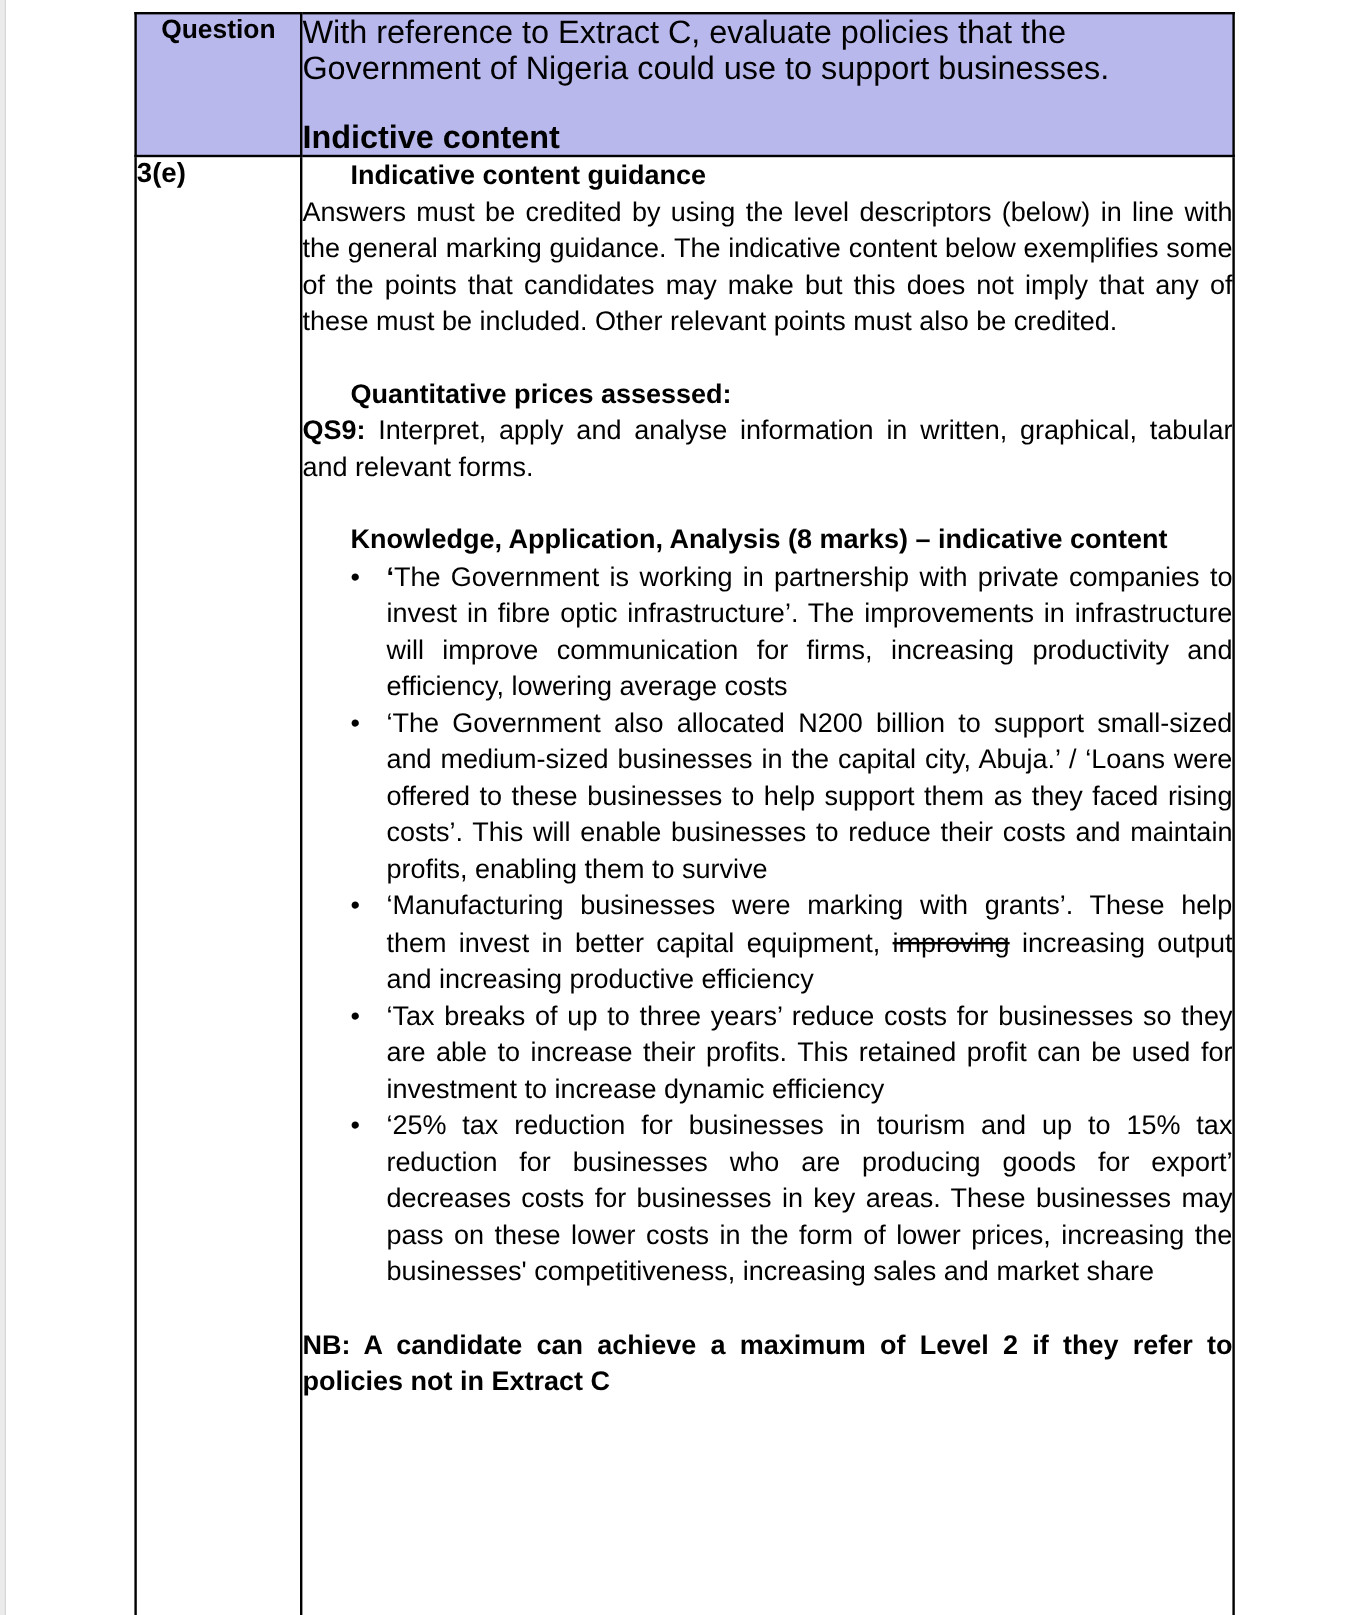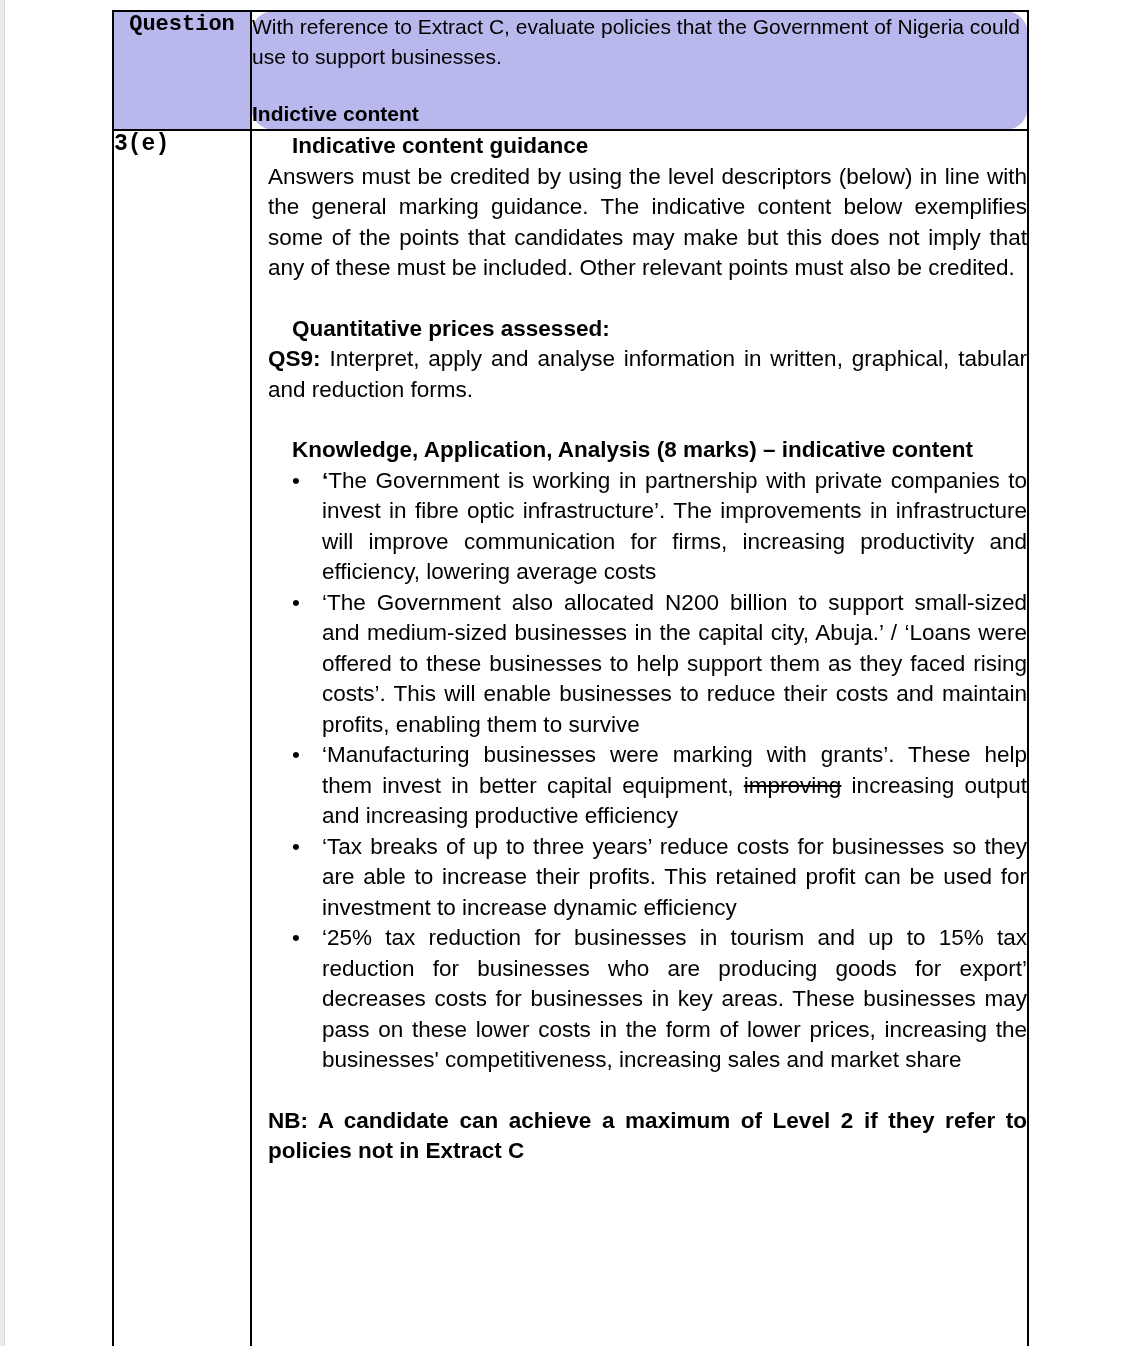--- a/index.html
+++ b/index.html
@@ -26,36 +26,35 @@
     top: 10px;
     width: 917px;
     border-collapse: collapse;
     table-layout: fixed;
   }
   table.ms-table td {
     border: 2px solid #000000;
     vertical-align: top;
     padding: 0;
   }
-  td.col-q { width: 136px; font-family: Liberation Mono, monospace; }
+  td.col-q { width: 136px; }
   tr.header-row td {
     background: #b9b8ec;
     height: 102px;
   }
   td.q-label-cell {
     text-align: center;
     font-weight: bold;
     font-size: 22px;
     padding-top: 9px;
   }
   td.q-content-cell {
     padding: 7px 13px 4px 12px;
-    font-size: 21px;
+    font-size: 27px;
     line-height: 30px;
-    border-radius: 23px;
   }
   .q-text { margin: 0; }
   .q-subhead {
     margin: 27px 0 0 0;
     font-weight: bold;
   }
   td.num-cell {
     font-weight: bold;
     font-size: 23px;
     padding: 9px 0 0 11px;
@@ -68,21 +67,20 @@
   }
   .block-heading {
     margin: 0;
     font-weight: bold;
     text-align: left;
     padding-left: 40px;
   }
   .block-paragraph {
     margin: 0;
     text-align: justify;
-    padding-left: 16px;
   }
   .block-spacer { height: 30px; }
   ul.bullet-list {
     margin: 0;
     padding: 0;
     list-style: none;
   }
   ul.bullet-list li {
     position: relative;
     padding-left: 70px;
@@ -115,21 +113,21 @@
   <tr>
     <td class="col-q num-cell">
       <span>3(e)</span>
     </td>
     <td class="content-cell">
       <div id="blocks">
             <p class="block-heading"><span class="seg-bold">Indicative content guidance</span></p>
             <p class="block-paragraph"><span>Answers must be credited by using the level descriptors (below) in line with the general marking guidance. The indicative content below exemplifies some of the points that candidates may make but this does not imply that any of these must be included. Other relevant points must also be credited.</span></p>
             <div class="block-spacer"></div>
             <p class="block-heading"><span class="seg-bold">Quantitative prices assessed:</span></p>
-            <p class="block-paragraph"><span class="seg-bold">QS9:</span><span> Interpret, apply and analyse information in written, graphical, tabular and reduction forms.</span></p>
+            <p class="block-paragraph"><span class="seg-bold">QS9:</span><span> Interpret, apply and analyse information in written, graphical, tabular and relevant forms.</span></p>
             <div class="block-spacer"></div>
             <p class="block-heading"><span class="seg-bold">Knowledge, Application, Analysis (8 marks) – indicative content</span></p>
             <ul class="bullet-list">
               <li><span class="bullet-dot">•</span><span class="seg-bold">‘</span><span>The Government is working in partnership with private companies to invest in fibre optic infrastructure’.  The improvements in infrastructure will improve communication for firms, increasing productivity and efficiency, lowering average costs</span></li>
               <li><span class="bullet-dot">•</span><span>‘The Government also allocated N200 billion to support small-sized and medium-sized businesses in the capital city, Abuja.’ / ‘Loans were offered to these businesses to help support them as they faced rising costs’. This will enable businesses to reduce their costs and maintain profits, enabling them to survive</span></li>
               <li><span class="bullet-dot">•</span><span>‘Manufacturing businesses were marking with grants’. These help them invest in better capital equipment, </span><span class="seg-strike">improving</span><span> increasing output and increasing productive efficiency</span></li>
               <li><span class="bullet-dot">•</span><span>‘Tax breaks of up to three years’ reduce costs for businesses so they are able to increase their profits. This retained profit can be used for investment to increase dynamic efficiency</span></li>
               <li><span class="bullet-dot">•</span><span>‘25% tax reduction for businesses in tourism and up to 15% tax reduction for businesses who are producing goods for export’ decreases costs for businesses in key areas. These businesses may pass on these lower costs in the form of lower prices, increasing the businesses' competitiveness, increasing sales and market share</span></li>
             </ul>
             <div class="block-spacer"></div>

